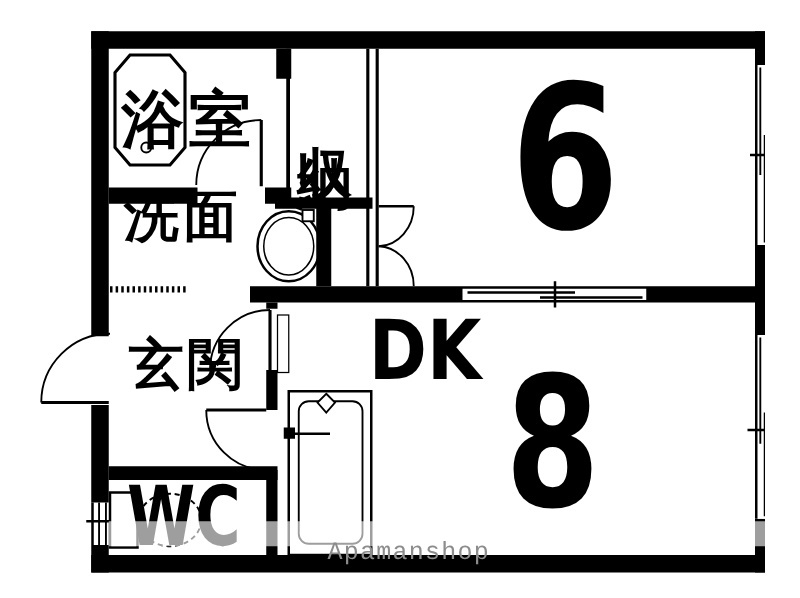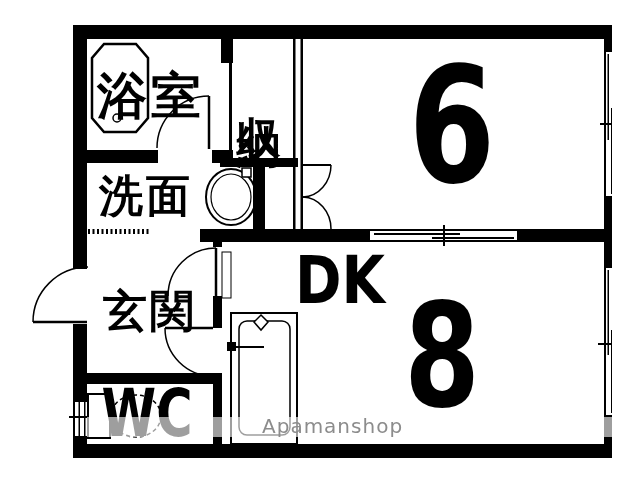--- a/index.html
+++ b/index.html
@@ -6,39 +6,39 @@
   .canvas{
     position:relative;width:612px;height:478px;background:#ffffff;overflow:hidden;
     font-family:"DejaVu Sans","Liberation Sans",sans-serif;
   }
   .canvas svg{position:absolute;left:0;top:0;z-index:1;}
   .lbl{
     position:absolute;z-index:2;color:#000;font-weight:bold;white-space:nowrap;
     transform:translate(-50%,-50%);line-height:1;
   }
   .lbl-bathroom {left:151px;top:96px; font-size:50px;letter-spacing:4px;}
-  .lbl-washroom {left:146px;top:196px;font-size:44px;letter-spacing:3px;}
-  .lbl-entrance {left:150px;top:311px;font-size:44px;letter-spacing:3px;}
+  .lbl-washroom {left:146px;top:174px;font-size:44px;letter-spacing:3px;}
+  .lbl-entrance {left:150px;top:292px;font-size:44px;letter-spacing:3px;}
   .lbl-closet{
     position:absolute;z-index:2;color:#000;font-weight:bold;
     left:259px;top:90px;transform:translate(-50%,-50%);
     writing-mode:vertical-rl;text-orientation:upright;
     font-size:44px;letter-spacing:9px;line-height:1;
   }
   .lbl-wc   {left:147px;top:414px;font-size:66px;transform:translate(-50%,-50%) scaleX(0.75);}
   .lbl-dk   {left:340px;top:281px;font-size:66px;transform:translate(-50%,-50%) scaleX(0.85);}
   .lbl-six  {left:452px;top:127px;font-size:160px;transform:translate(-50%,-50%) scaleX(0.78);}
   .lbl-eight{left:442px;top:355px;font-size:145px;transform:translate(-50%,-50%) scaleX(0.75);}
   .watermark-band{
     position:absolute;z-index:3;left:87px;top:417px;width:531px;height:20px;
     background:rgba(255,255,255,0.62);
   }
   .watermark-band span{
-    display:inline-block;margin-left:175px;margin-top:0;
-    font-size:20px;line-height:19px;color:#8c8c8c;letter-spacing:1px;
+    display:inline-block;margin-left:175px;margin-top:16px;
+    font-size:20px;line-height:19px;color:#8c8c8c;letter-spacing:1px;font-family:Liberation Mono, monospace;
   }
 </style>
 </head>
 <body>
 
 <div class="canvas">
 
   <svg width="640" height="478" viewBox="0 0 640 478">
 
     <g fill="#000000" stroke="none">

